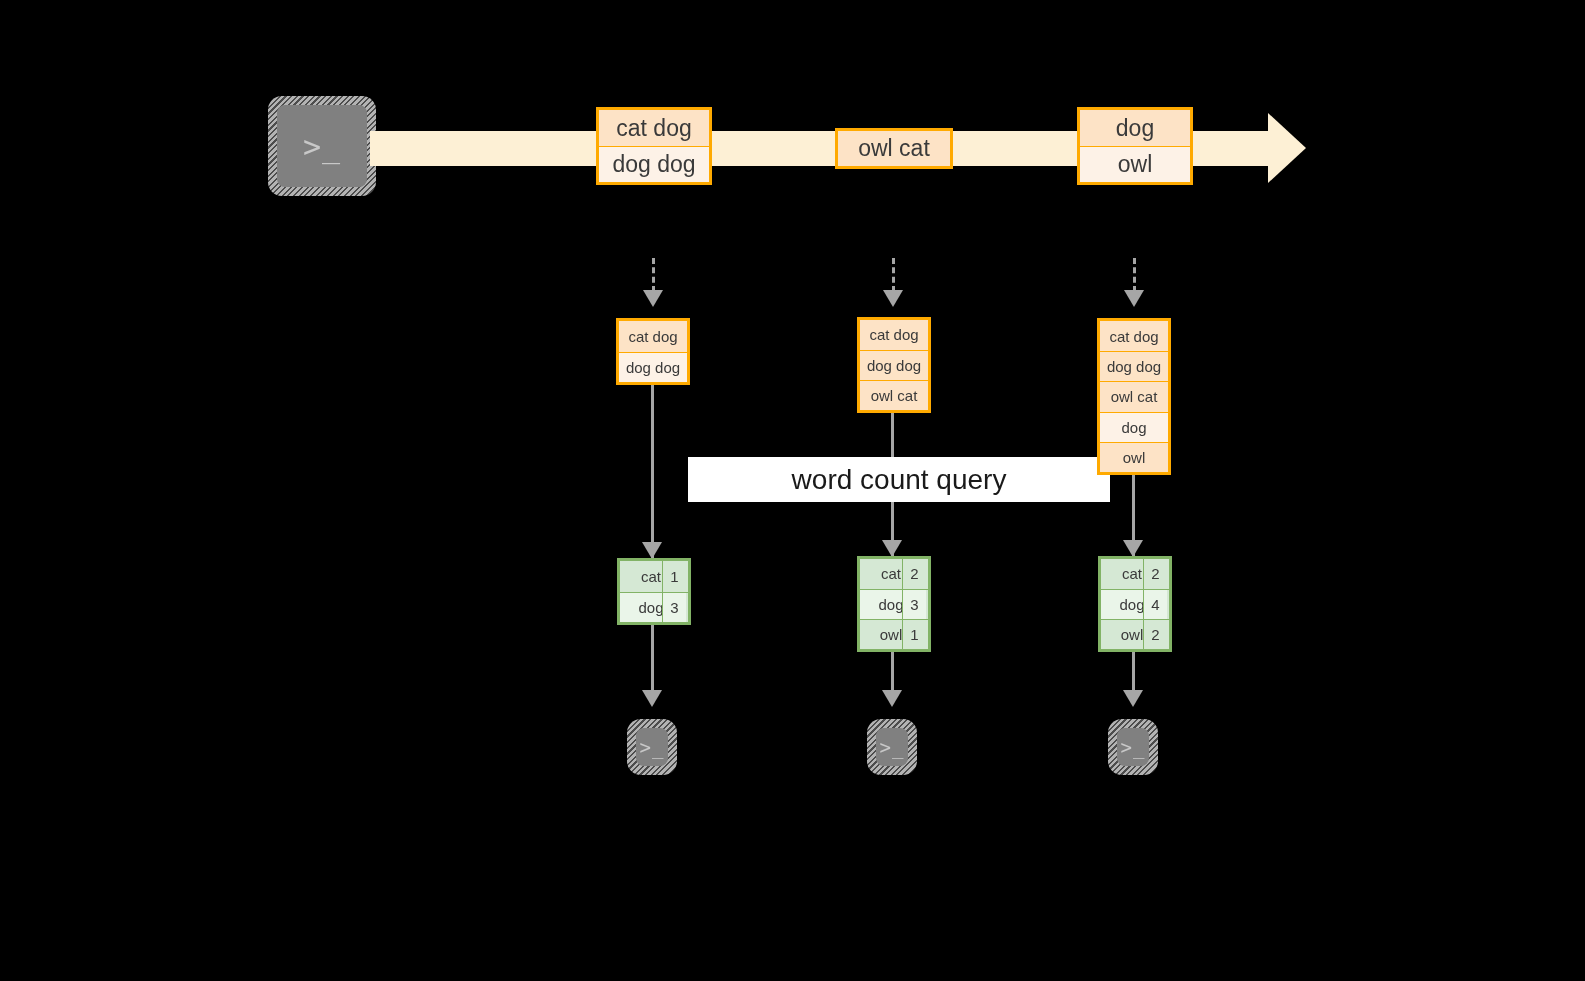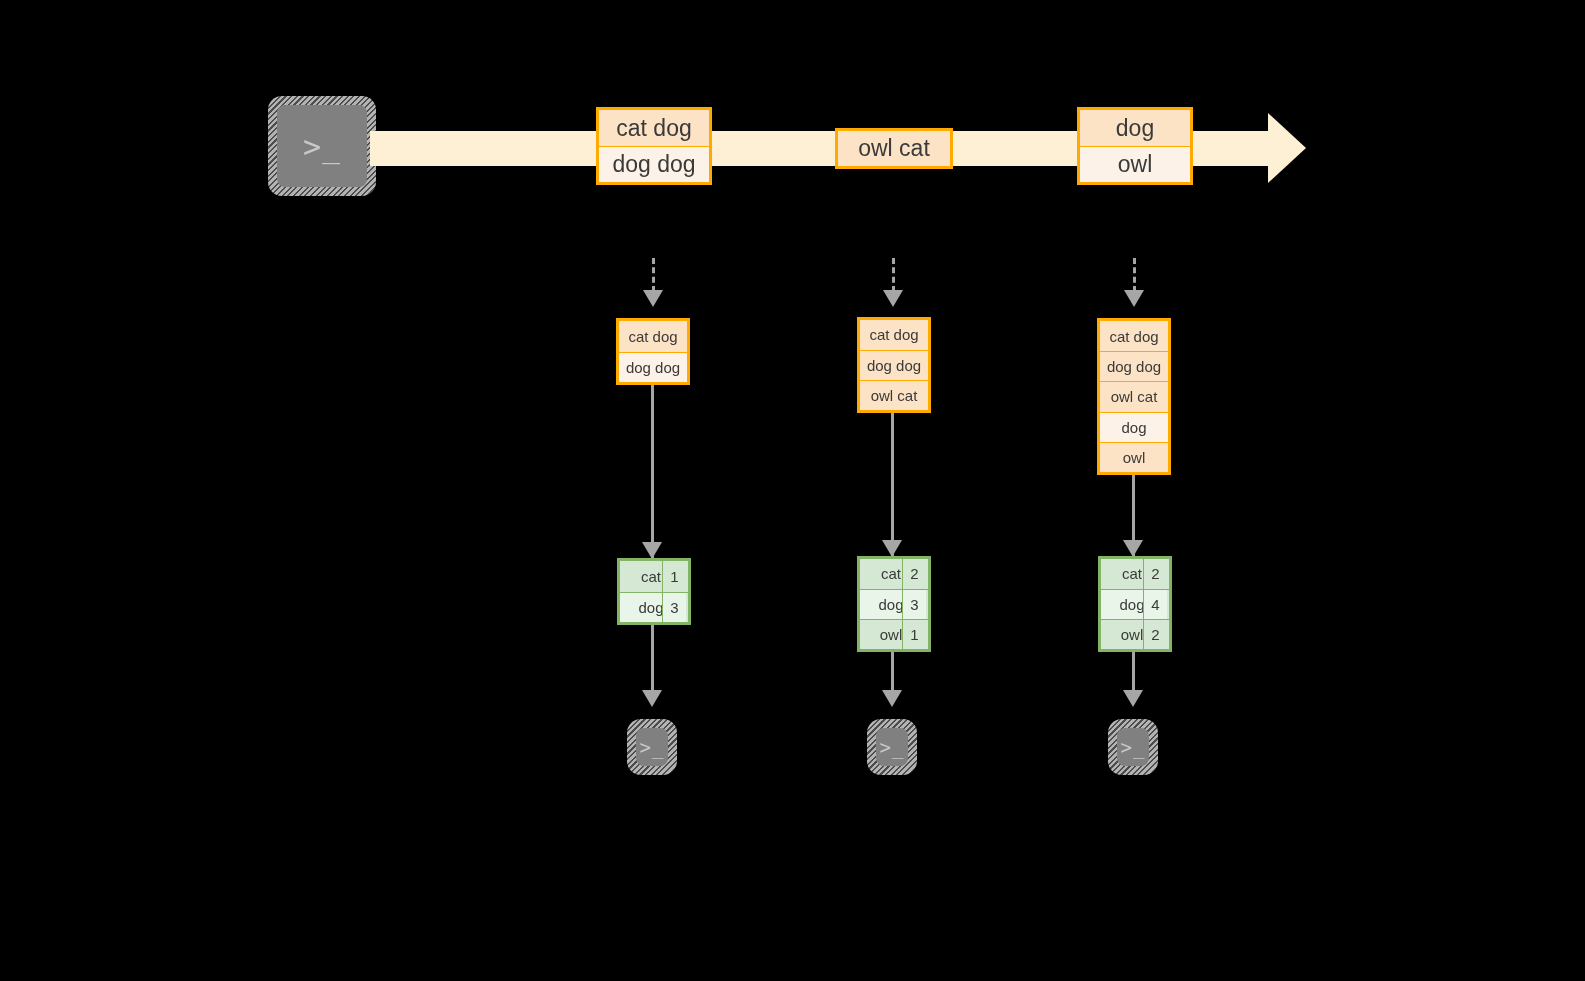--- a/index.html
+++ b/index.html
@@ -295,14 +295,17 @@
 
   <div class="vline" style="left:1132px; top:652px; height:42px;"></div>
   <div class="ahead" style="left:1123px; top:690px;"></div>
 
   <div class="term small" style="left:1108px; top:719px; width:50px; height:56px;">
     <div class="hatch"></div>
     <div class="inner"></div>
     <div class="glyph">&gt;_</div>
   </div>
 
+  <div class="querylabel" style="left:688px; top:457px; width:422px; height:45px;">
+    <span>word count query</span>
+  </div>
 
 </div>
 
 </body></html>

